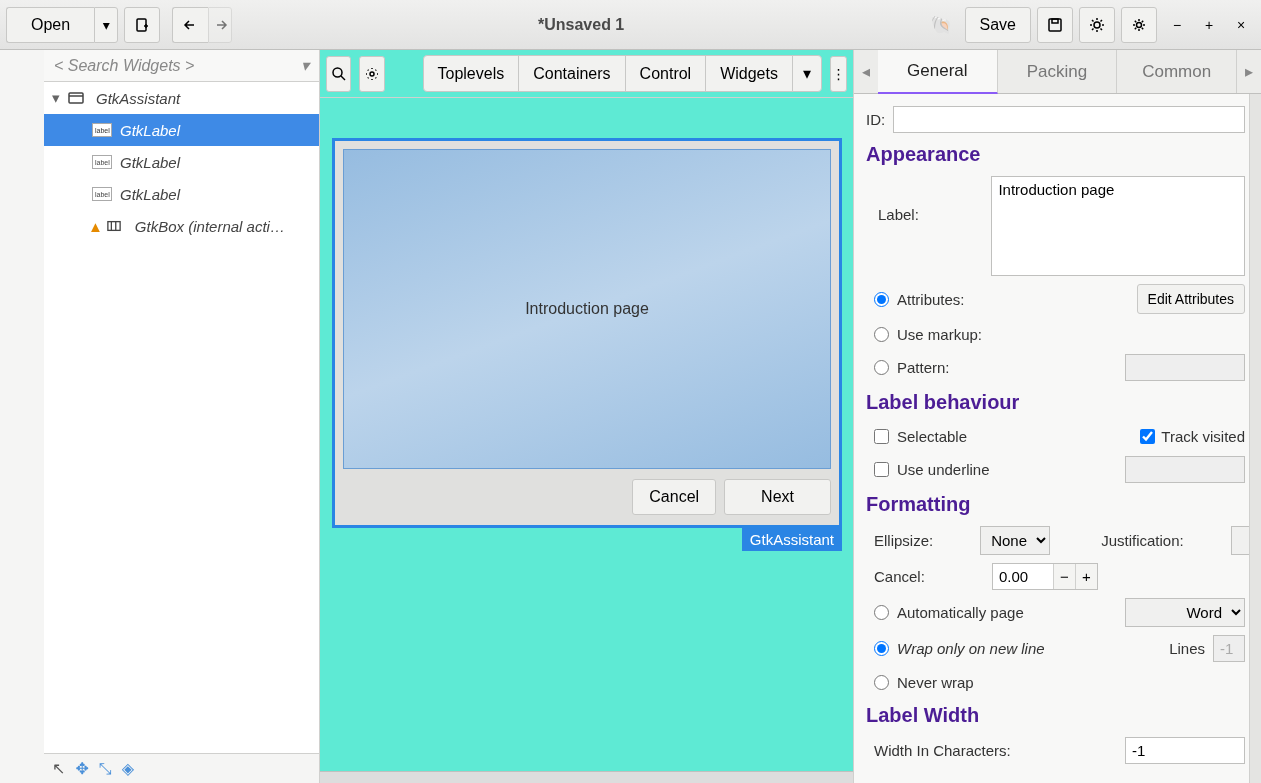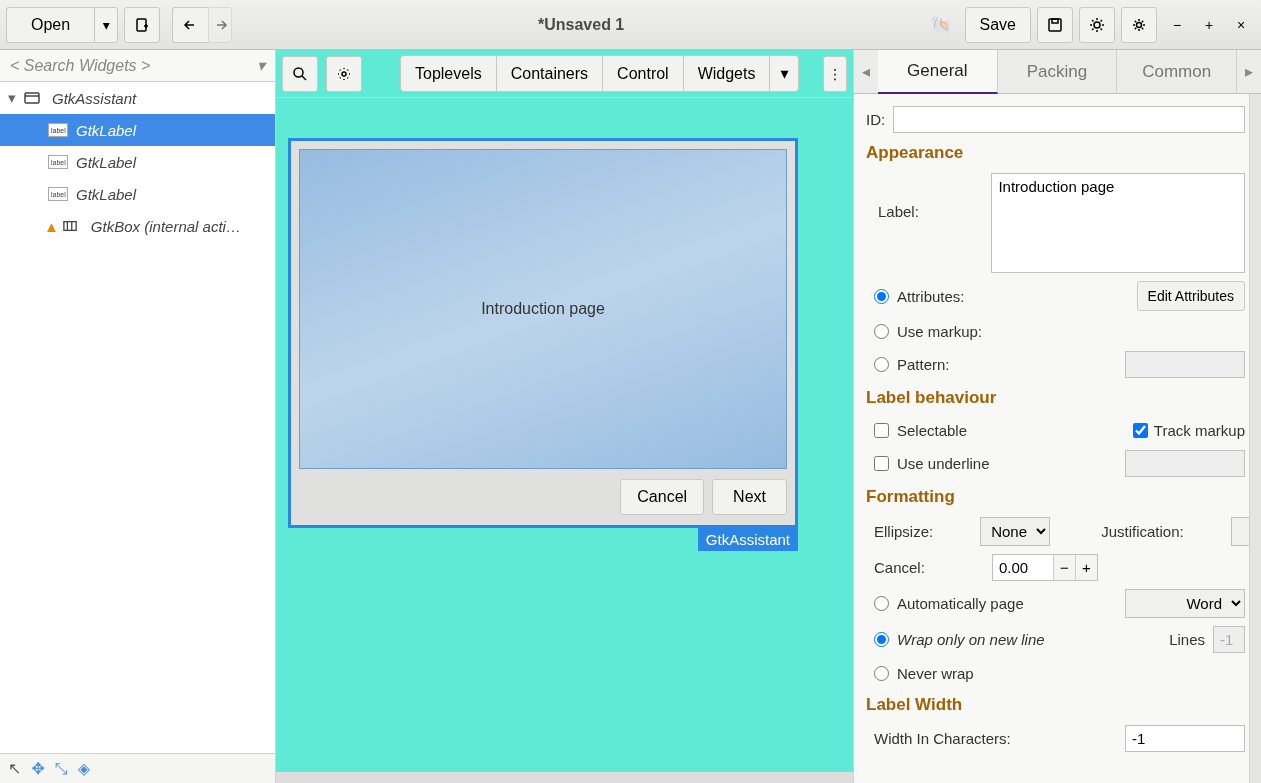--- a/index.html
+++ b/index.html
@@ -13,21 +13,21 @@
 .btn-split .btn:first-child { border-radius: 3px 0 0 3px; border-right: none; }
 .btn-split .btn:last-child { border-radius: 0 3px 3px 0; width: 24px; padding: 0; }
 .title { flex: 1; text-align: center; font-size: 16px; font-weight: bold; color: #4a4a4a; }
 .win-ctrl { display: flex; gap: 4px; }
 .win-ctrl .btn-icon { width: 28px; height: 28px; border: none; background: transparent; }
 
 
 .main { flex: 1; display: flex; min-height: 0; }
 
 
-.sidebar { width: 276px; border-right: 1px solid #d0d0ce; display: flex; flex-direction: column; background: #fff; }
+.sidebar { width: 276px; border-right: 1px solid #d0d0ce; display: flex; flex-direction: column; background: #fff; margin-left: 44px; }
 .search-combo { display: flex; align-items: center; padding: 6px 10px; border-bottom: 1px solid #d0d0ce; background: #f8f8f7; font-size: 16px; color: #888; font-style: italic; cursor: pointer; }
 .search-combo .arrow { margin-left: auto; }
 .tree { flex: 1; overflow: auto; }
 .tree-row { display: flex; align-items: center; height: 32px; padding-left: 8px; font-size: 15px; color: #444; cursor: pointer; }
 .tree-row.sel { background: #3e8ae6; color: #fff; }
 .tree-row.sel .tree-label { font-style: italic; }
 .tree-indent { display: inline-block; }
 .tree-exp { width: 16px; color: #666; }
 .tree-icon { width: 20px; height: 14px; margin-right: 8px; font-size: 10px; display: inline-flex; align-items: center; }
 .tree-label { font-style: italic; }
@@ -49,25 +49,25 @@
 .assistant-page { border: 1px solid #6a9ed4; background: linear-gradient(160deg, #96bce0, #bcd4eb 50%, #96bce0); height: 320px; display: flex; align-items: center; justify-content: center; font-size: 16px; color: #333; }
 .assistant-actions { display: flex; justify-content: flex-end; gap: 8px; padding-top: 10px; }
 .assistant-tag { position: absolute; right: -3px; bottom: -26px; background: #2a85e4; color: #fff; font-size: 15px; padding: 3px 8px; }
 .hscroll { height: 12px; background: #ddd; border-top: 1px solid #c0c0be; }
 
 
 .right { width: 408px; border-left: 1px solid #d0d0ce; display: flex; flex-direction: column; background: #f8f8f7; }
 .prop-tabs { height: 44px; display: flex; align-items: stretch; border-bottom: 1px solid #c0c0be; background: #ececea; }
 .prop-tabs .nav-btn { width: 24px; display: flex; align-items: center; justify-content: center; color: #888; cursor: pointer; }
 .prop-tab { flex: 1; display: flex; align-items: center; justify-content: center; font-size: 17px; color: #777; border-right: 1px solid #d0d0ce; cursor: pointer; }
-.prop-tab.active { background: #f8f8f7; color: #222; border-bottom: 2px solid #4c1d95; margin-bottom: -1px; font-weight: 500; }
+.prop-tab.active { background: #f8f8f7; color: #222; border-bottom: 2px solid #8b5cf6; margin-bottom: -1px; font-weight: 500; }
 .prop-body { flex: 1; overflow-y: auto; overflow-x: hidden; padding: 8px 0 8px 8px; font-size: 15px; }
 .prop-row { display: flex; align-items: center; padding: 4px 4px; min-height: 32px; gap: 8px; }
 .prop-row label { color: #333; }
-.prop-heading { font-weight: bold; font-size: 17px; padding: 6px 4px; color: #a16207; }
+.prop-heading { font-weight: bold; font-size: 20px; padding: 6px 4px; color: #4c1d95; }
 .prop-input { border: 1px solid #c0c0be; background: #fff; padding: 4px 6px; font-size: 15px; }
 .prop-ta { width: 255px; height: 100px; resize: none; }
 .radio, .chk { width: 15px; height: 15px; }
 .disabled { color: #aaa; }
 .prop-select { border: 1px solid #c0c0be; background: #f0f0ef; padding: 4px 6px; font-size: 15px; }
 .spin { display: flex; border: 1px solid #c0c0be; background: #fff; }
 .spin input { border: none; width: 60px; padding: 4px 6px; font-size: 15px; }
 .spin .sp-btn { width: 22px; border-left: 1px solid #d0d0ce; display: flex; align-items: center; justify-content: center; cursor: pointer; background: #f4f4f2; }
 .vscroll-track { width: 12px; background: #e4e4e2; border-left: 1px solid #d0d0ce; }
 
@@ -205,21 +205,21 @@
       <button class="btn btn-icon" style="margin-left:auto;width:24px;">⋮</button>
     </div>
     <div class="canvas-scroll">
       <div class="canvas">
         <div class="assistant-frame">
           <div class="assistant-page">
             <span>Introduction page</span>
           </div>
           <div class="assistant-actions">
             <button class="btn" style="padding:8px 16px;font-size:16px;">Cancel</button>
-            <button class="btn" style="padding:8px 20px;font-size:16px;">Next</button>
+            <button class="btn" style="padding:8px 36px;font-size:16px;">Next</button>
           </div>
           <div class="assistant-tag">GtkAssistant</div>
         </div>
       </div>
     </div>
     <div class="hscroll"></div>
   </div>
 
   <div class="right">
     <div class="prop-tabs">
@@ -253,21 +253,21 @@
         <input type="radio" class="radio" style="">
         <label>Pattern:</label>
         <input class="prop-input" style="margin-left: auto; width: 120px; background: rgb(238, 238, 238);" value="">
       </div>
       <div class="prop-heading">Label behaviour</div>
       <div class="prop-row" style="padding-left:12px;">
         <input type="checkbox" class="chk" style="">
         <label>Selectable</label>
         <span style="margin-left:auto;display:flex;align-items:center;gap:6px;">
           <input type="checkbox" class="chk" checked="" style="">
-          <label>Track markup</label>
+          <label>Track visited</label>
         </span>
       </div>
       <div class="prop-row" style="padding-left:12px;">
         <input type="checkbox" class="chk" style="">
         <label>Use underline</label>
         <input class="prop-input" style="margin-left: auto; width: 120px; background: rgb(238, 238, 238);">
       </div>
       <div class="prop-heading">Formatting</div>
       <div class="prop-row" style="padding-left:12px;gap:47px;">
         <label style="width:110px;">Ellipsize:</label>

